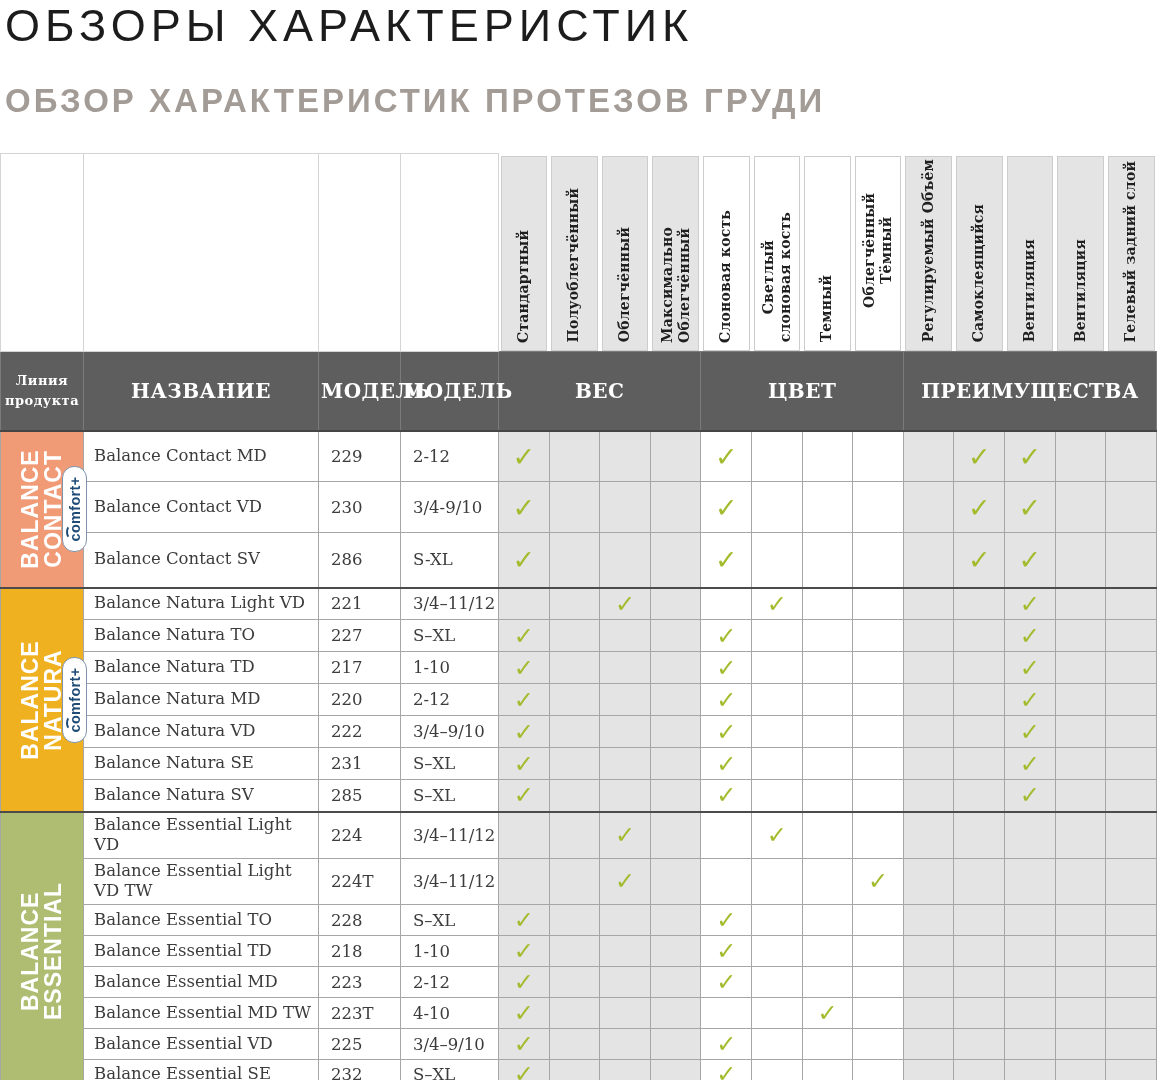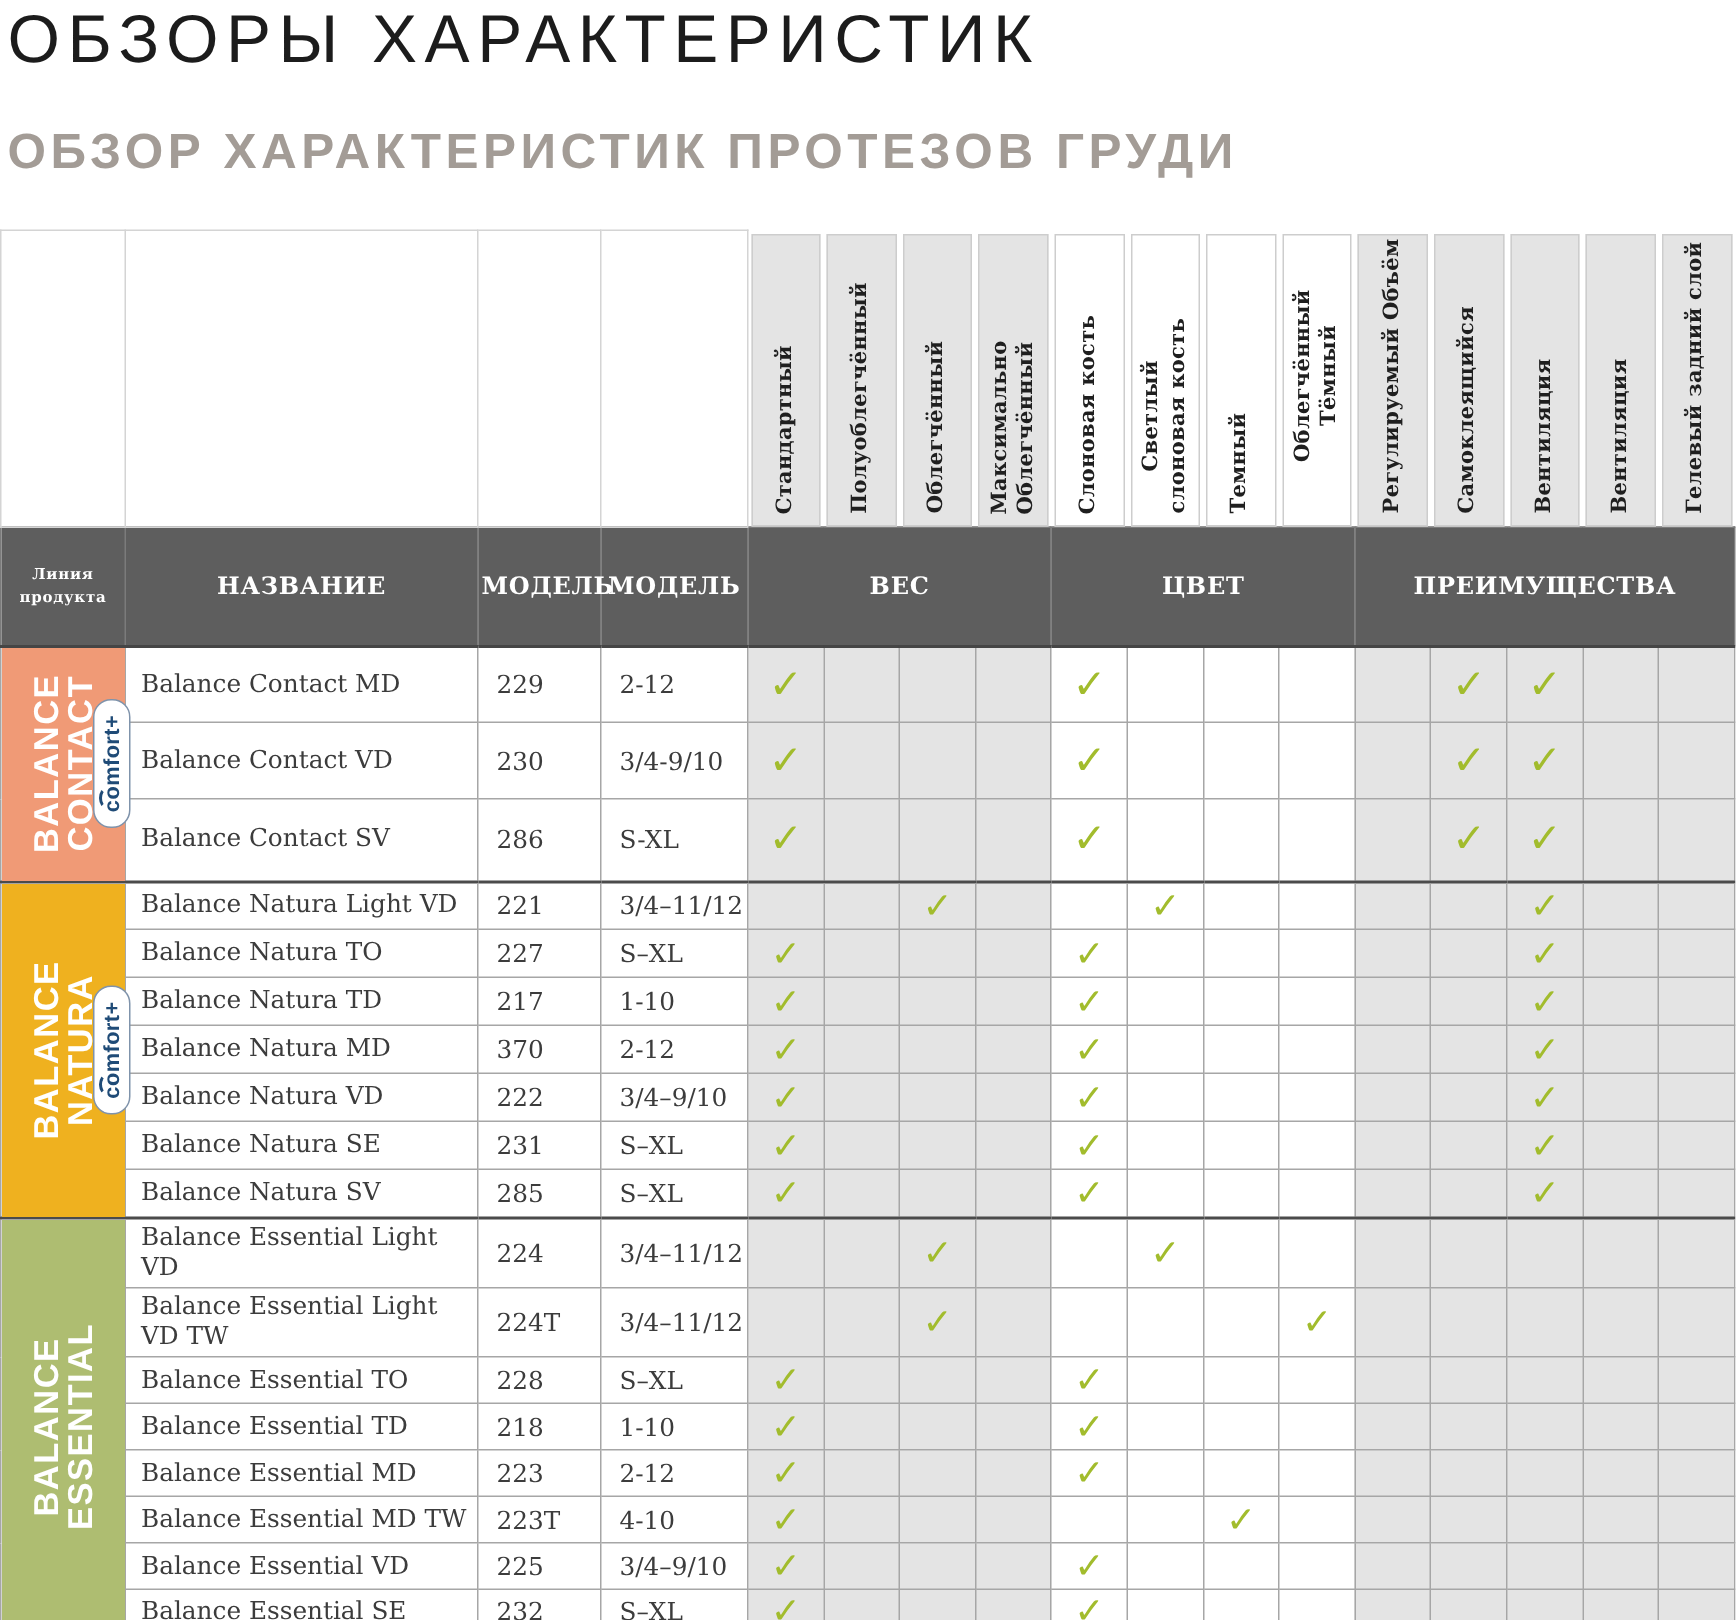--- a/index.html
+++ b/index.html
@@ -20,23 +20,23 @@
   .corner-th{background:#fff;border:1px solid #d4d4d4;}
   .rot-th{height:197px;padding:0 2px;background:#fff;vertical-align:bottom;}
   .rot-card{position:relative;height:195px;box-sizing:border-box;border:1px solid #cdcdcd;background:#fff;}
   .rot-card.shaded{background:var(--shade,#e4e4e4);}
   .rot-label{position:absolute;bottom:7px;left:50%;transform:translateX(-50%) rotate(180deg);
          writing-mode:vertical-rl;font-family:"DejaVu Serif",serif;font-weight:700;font-size:14px;
          line-height:1.25;color:#1f1f1f;white-space:pre-line;letter-spacing:.2px;}
 
   
   .dark-row th{background:var(--headerbar,#5e5e5e);color:#fff;font-family:"DejaVu Serif",serif;
-         font-weight:700;font-size:16px;letter-spacing:.5px;text-align:center;vertical-align:middle;
+         font-weight:700;font-size:20px;letter-spacing:.5px;text-align:center;vertical-align:middle;
          height:78px;padding:0 2px;border:1px solid #7b7b7b;border-bottom:2px solid #454545;}
-  .dark-row th:first-child{font-size:10px;line-height:1.5;}
+  .dark-row th:first-child{font-size:13px;line-height:1.5;}
 
   
   tbody td{border:1px solid #a6a6a6;background:#fff;font-family:"DejaVu Serif",serif;
          font-size:16.5px;color:#3c3c3c;vertical-align:middle;padding:0;}
   td.c-name{padding:2px 4px 2px 10px;line-height:1.25;}
   td.c-model,td.c-sizes{padding-left:12px;}
   td.feature{text-align:center;}
   td.feature.shaded{background:var(--shade,#e4e4e4);}
   tr.g-first td,tr.g-first th{border-top:2px solid #4b4b4b;}
 
@@ -289,21 +289,21 @@
           <td class="feature"></td>
           <td class="feature"></td>
           <td class="feature shaded"></td>
           <td class="feature shaded"></td>
           <td class="feature shaded"><span class="check">✓</span></td>
           <td class="feature shaded"></td>
           <td class="feature shaded"></td>
         </tr>
         <tr class="row-natura" style="height: 32px;">
     <td class="c-name">Balance Natura MD</td>
-    <td class="c-model">370</td>
+    <td class="c-model">220</td>
     <td class="c-sizes">2-12</td>
   <td class="feature shaded"><span class="check">✓</span></td>
           <td class="feature shaded"></td>
           <td class="feature shaded"></td>
           <td class="feature shaded"></td>
           <td class="feature"><span class="check">✓</span></td>
           <td class="feature"></td>
           <td class="feature"></td>
           <td class="feature"></td>
           <td class="feature shaded"></td>

